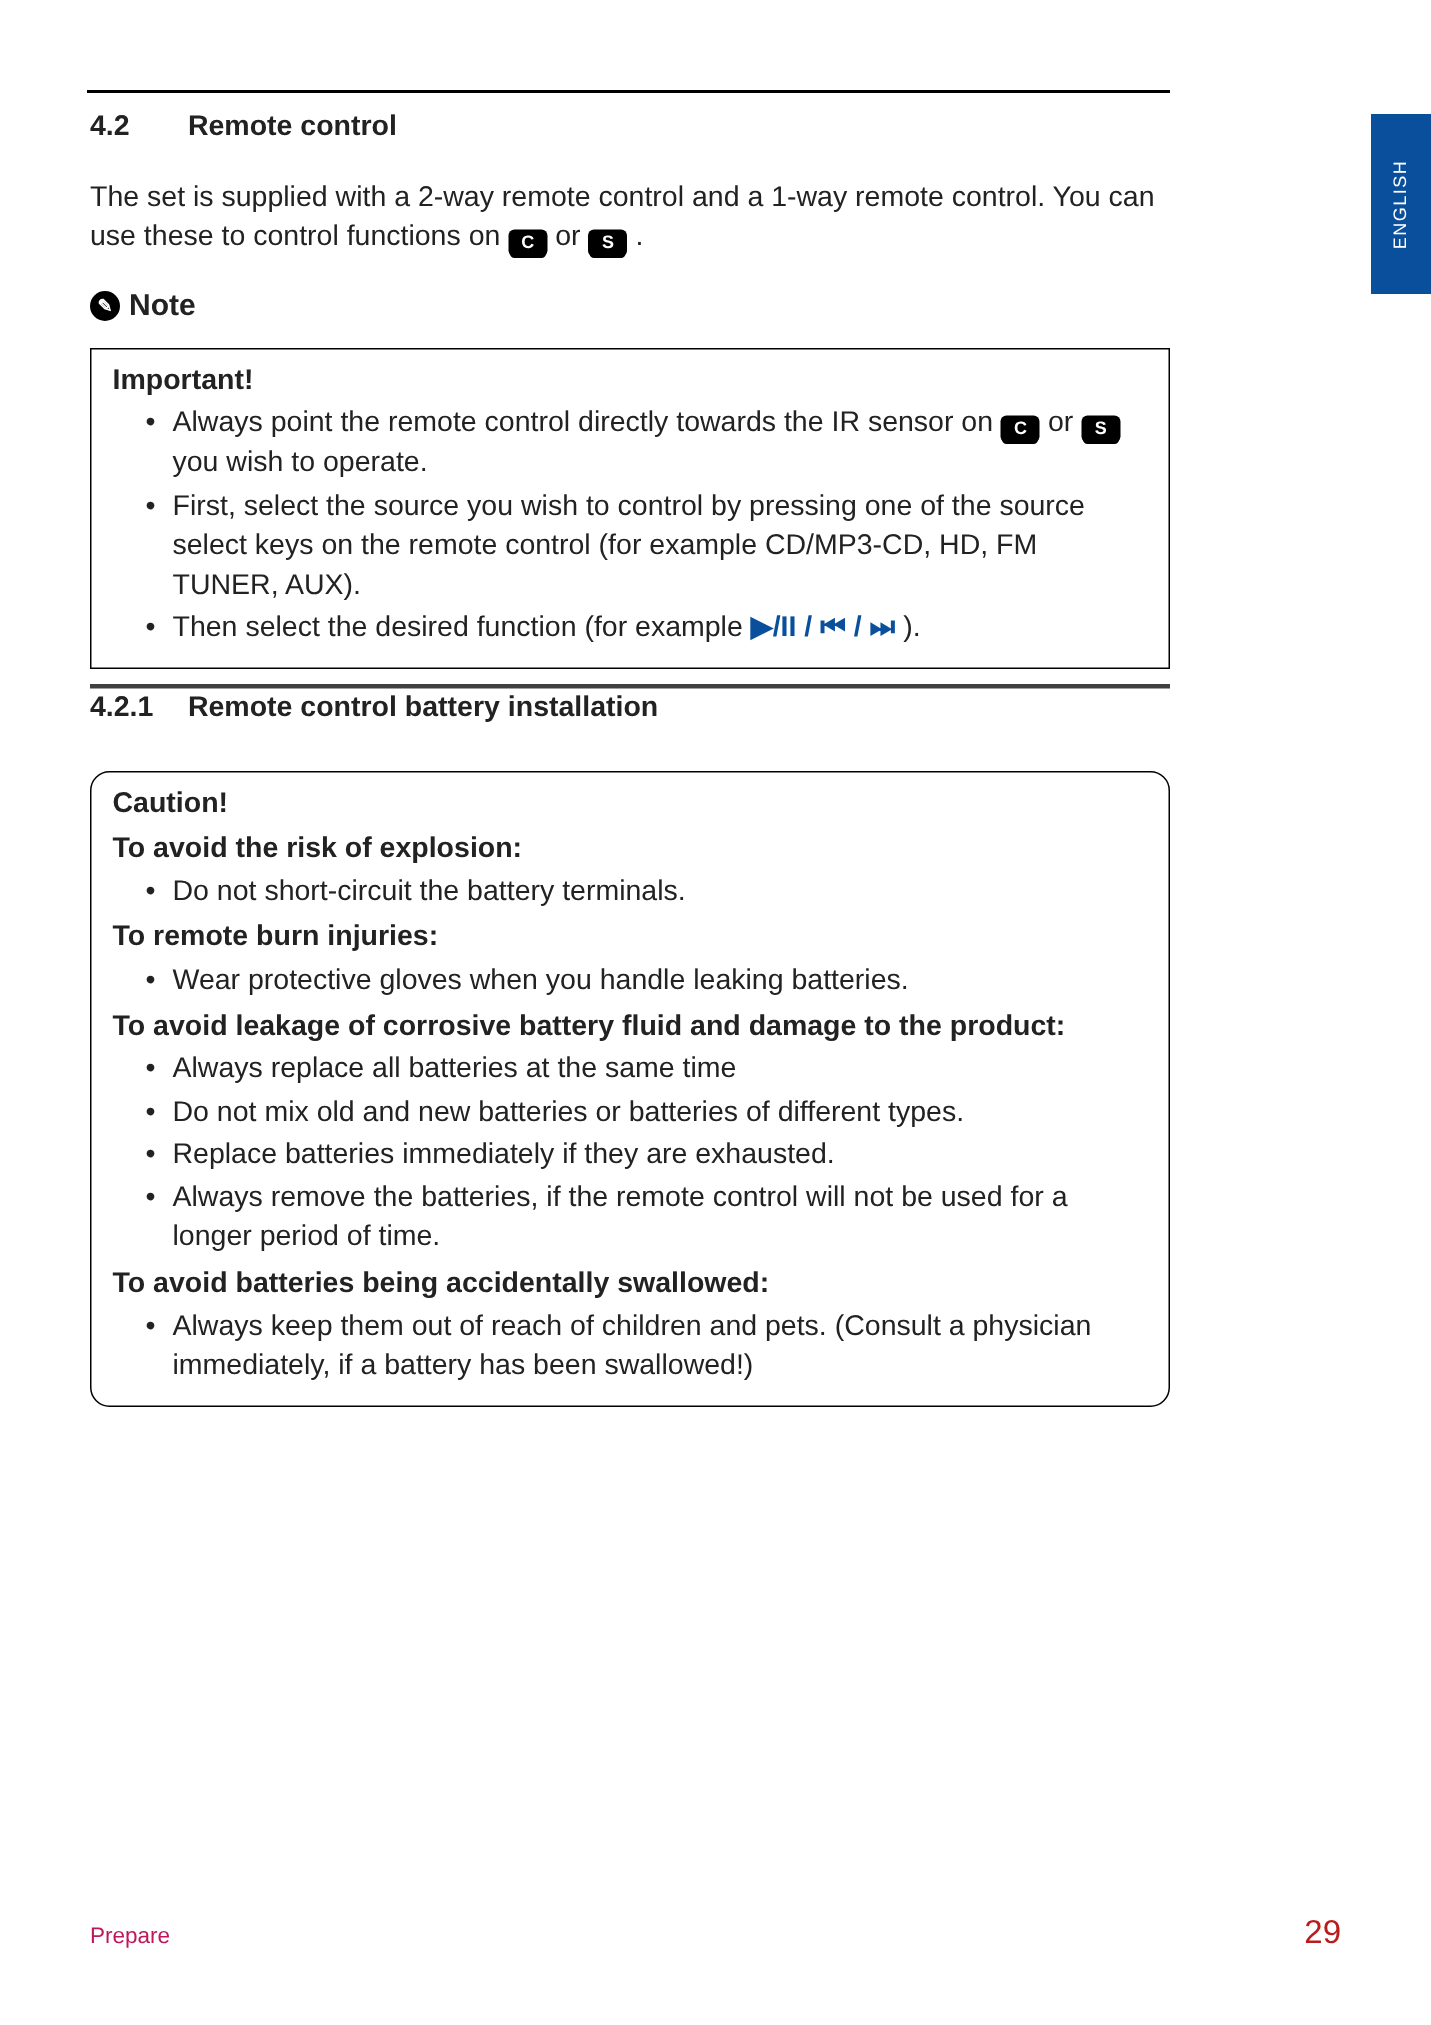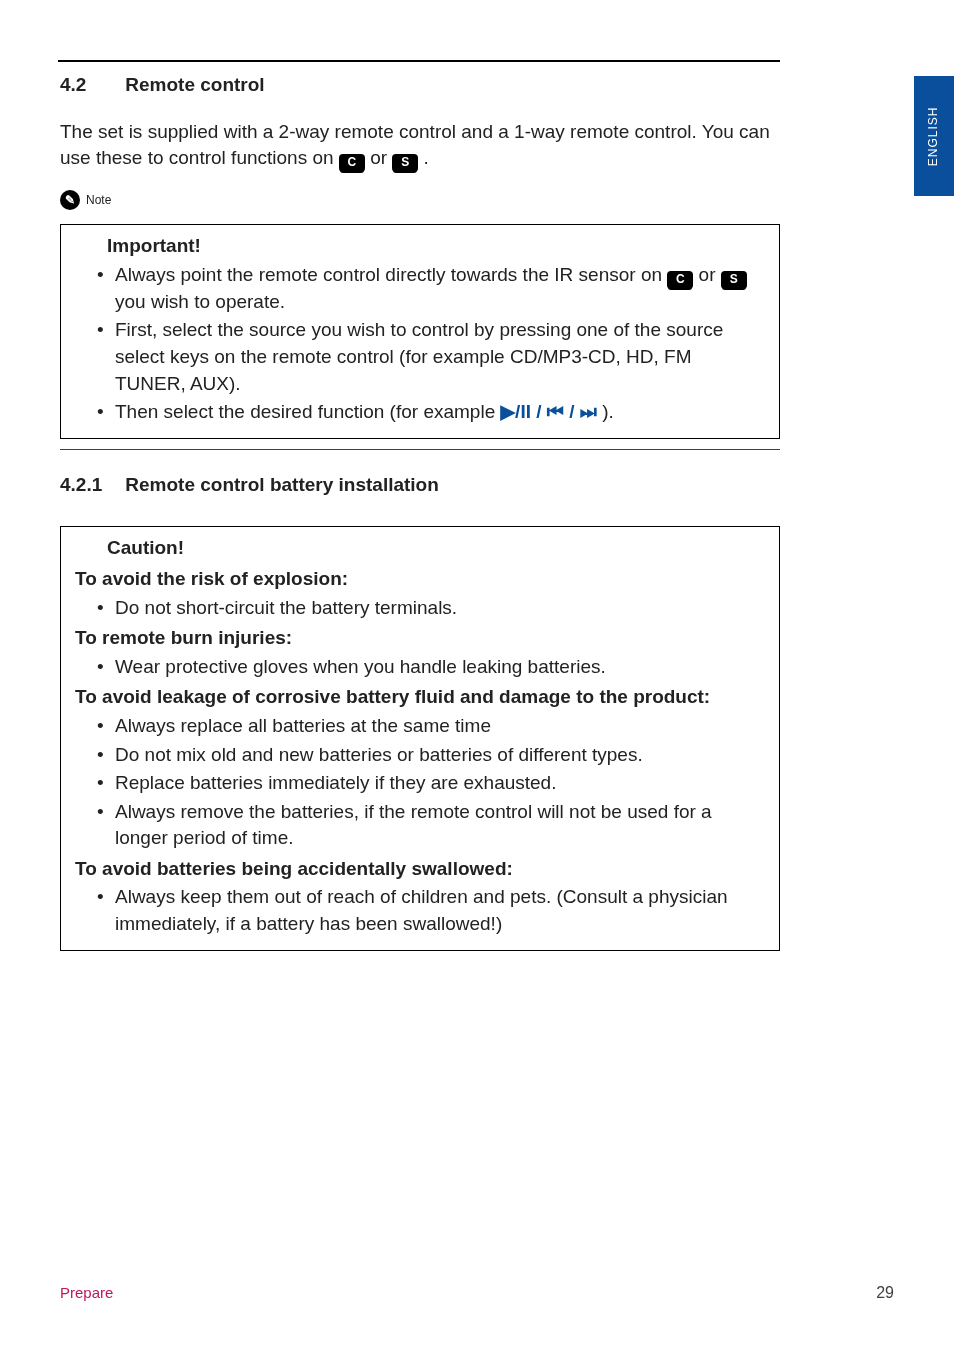--- a/index.html
+++ b/index.html
@@ -41,39 +41,39 @@
   }
   .sec-heading {
     font-weight: bold;
     margin-bottom: 20px;
   }
   .sec-heading .num { display: inline-block; min-width: 60px; }
   .subsec-heading {
     font-weight: bold;
     margin-top: 8px;
     margin-bottom: 18px;
-    border-top: 1px solid #404040;
-    padding-top: 22px;
+    border-top: 3px solid #404040;
+    padding-top: 0;
   }
   .subsec-heading .num { display: inline-block; min-width: 60px; }
   .para { margin-bottom: 18px; }
   .note-line { display: flex; align-items: center; gap: 6px; margin-bottom: 2px; }
   .note-icon {
     width: 20px; height: 20px; border-radius: 50%;
     background: #000; color: #fff;
     display: inline-flex; align-items: center; justify-content: center;
     font-size: 12px; font-weight: bold; line-height: 1;
   }
-  .note-label { font-weight: normal; font-size: 12px; }
+  .note-label { font-weight: bold; font-size: 20px; }
   .box {
     border: 1px solid #000;
     padding: 8px 14px 10px 14px;
     margin: 14px 0 10px 0;
   }
-  .box-title { font-weight: bold; margin-bottom: 2px; margin-left: 32px; }
+  .box-title { font-weight: bold; margin-bottom: 2px; }
   .box-subtitle { font-weight: bold; margin-top: 4px; }
   ul.bullets { list-style: none; padding-left: 0; }
   ul.bullets > li { position: relative; padding-left: 22px; margin: 2px 18px; }
   ul.bullets > li::before {
     content: "•"; position: absolute; left: 4px; top: 0; color: #222;
   }
   .glyph-badge {
     display: inline-flex; align-items: center; justify-content: center;
     min-width: 26px; height: 18px; padding: 0 3px;
     background: #000; color: #fff; border-radius: 4px;
@@ -83,21 +83,21 @@
     box-shadow: 0 2px 0 -1px #000;
   }
   .media-glyph { color: #0a4f9c; font-weight: bold; }
   .footer {
     position: absolute;
     left: 60px; right: 60px; bottom: 46px;
     display: flex; justify-content: space-between; align-items: baseline;
     font-size: 16px;
   }
   .footer .left { color: #be185d; font-size: 15px; }
-  .footer .right { color: #404040; font-size: 16px; }
+  .footer .right { color: #b91c1c; font-size: 22px; }
 </style>
 </head>
 <body>
 
 <div class="side-tab">
   <span>ENGLISH</span>
 </div>
 
 <div class="page">
   <div class="top-rule"></div>
@@ -143,21 +143,21 @@
         <span>).</span>
       </li>
     </ul>
   </div>
 
   <div class="subsec-heading">
     <span class="num">4.2.1</span>
     <span>Remote control battery installation</span>
   </div>
 
-  <div class="box" style="margin-top:28px;">
+  <div class="box" style="margin-top:28px;border-radius:13px;">
     <div class="box-title">Caution!</div>
 
     <div class="box-subtitle">To avoid the risk of explosion:</div>
     <ul class="bullets">
       <li><span>Do not short-circuit the battery terminals.</span></li>
     </ul>
 
     <div class="box-subtitle">To remote burn injuries:</div>
     <ul class="bullets">
       <li><span>Wear protective gloves when you handle leaking batteries.</span></li>

